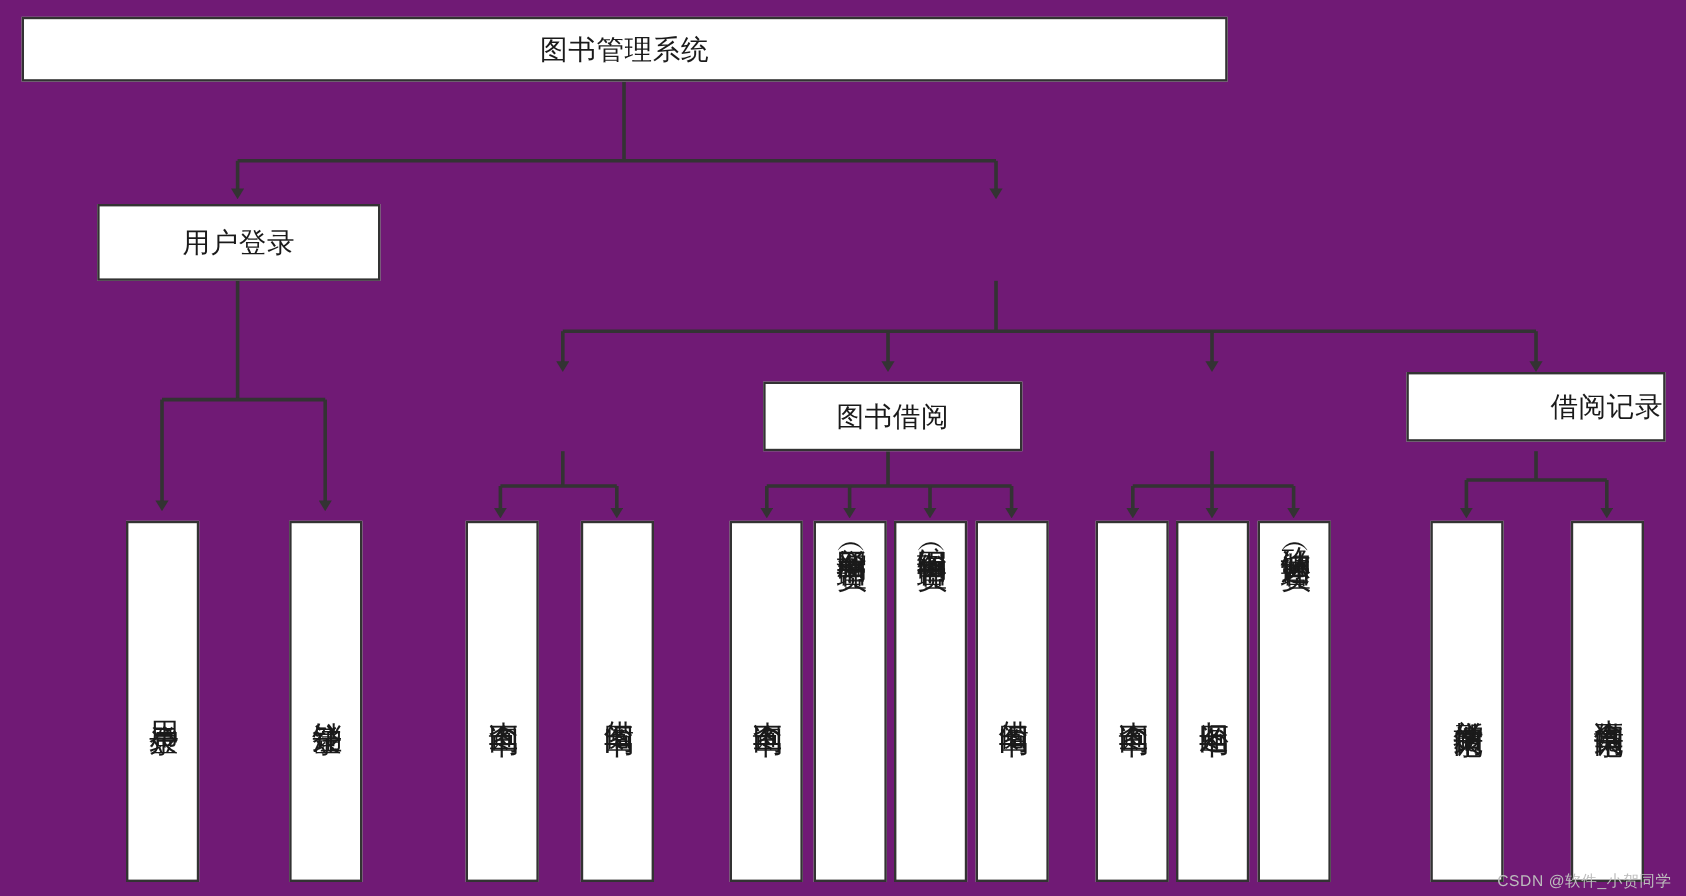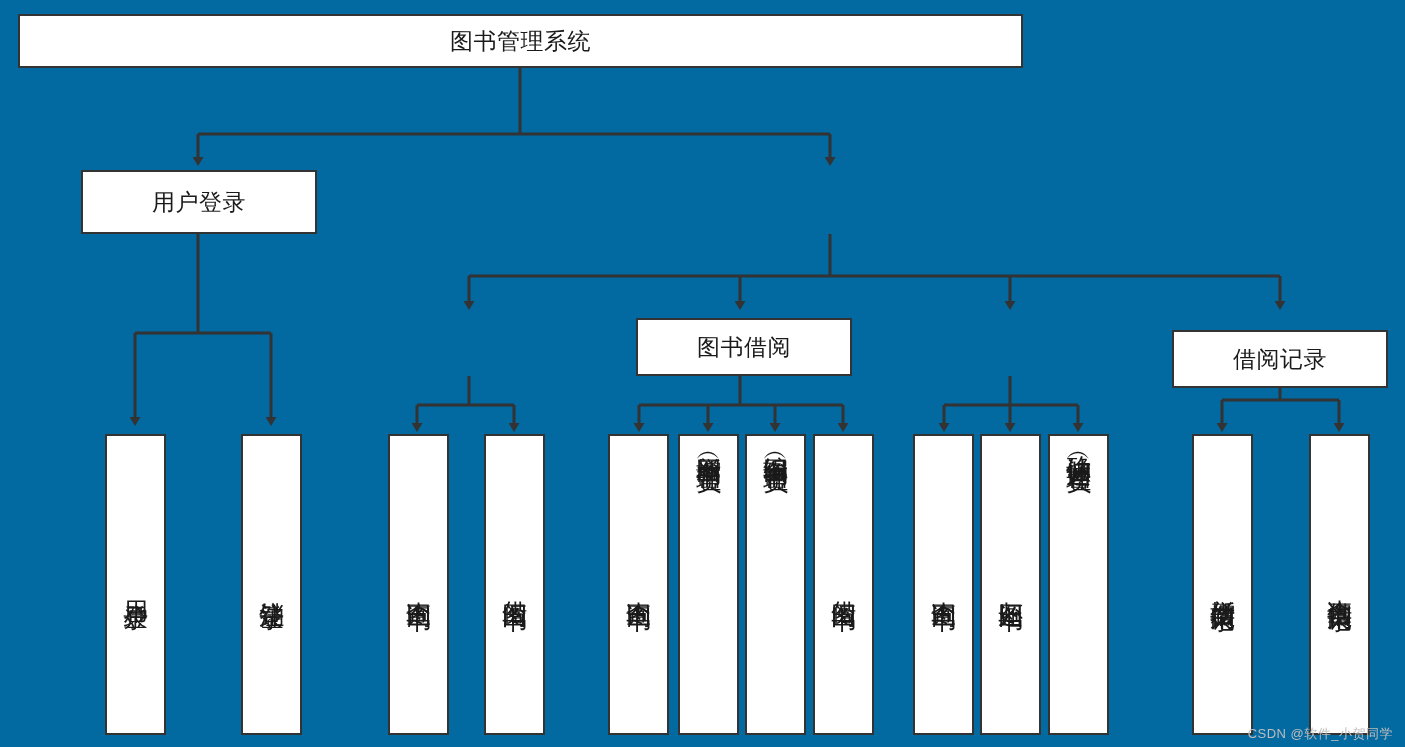--- a/index.html
+++ b/index.html
@@ -7,21 +7,21 @@
     padding: 0;
     background: #ffffff;
   }
   body {
     font-family: "Liberation Sans", "DejaVu Sans", sans-serif;
   }
   #canvas {
     position: relative;
     width: 1405px;
     height: 747px;
-    background: #0369a1;
+    background: #701a75;
     overflow: hidden;
   }
   svg.wires {
     position: absolute;
     left: 0;
     top: 0;
     width: 1405px;
     height: 747px;
     pointer-events: none;
   }
@@ -126,21 +126,21 @@
     <span class="label">图书管理系统</span>
   </div>
 
   <div class="node" style="left:81px; top:170px; width:236px; height:64px;">
     <span class="label">用户登录</span>
   </div>
 
   <div class="node" style="left:636px; top:318px; width:216px; height:58px;text-align:center;">
     <span class="label">图书借阅</span>
   </div>
-  <div class="node" style="left:1172px; top:330px; width:216px; height:58px;">
+  <div class="node" style="left:1172px; top:310px; width:216px; height:58px;justify-content:flex-end;">
     <span class="label">借阅记录</span>
   </div>
 
   <div class="node vertical" style="left:105px; top:434px; width:61px; height:301px;">
     <span class="label">用户登录</span>
   </div>
   <div class="node vertical" style="left:241px; top:434px; width:61px; height:301px;">
     <span class="label">注销登录</span>
   </div>
 

